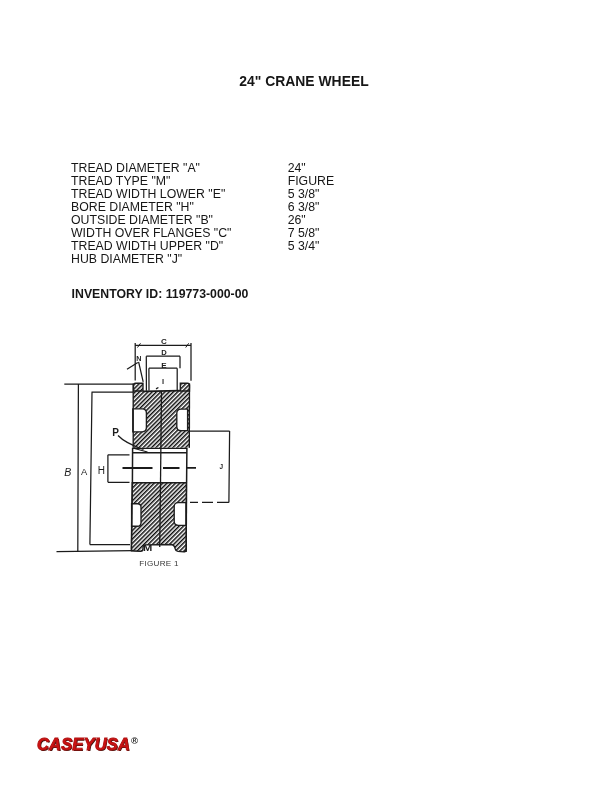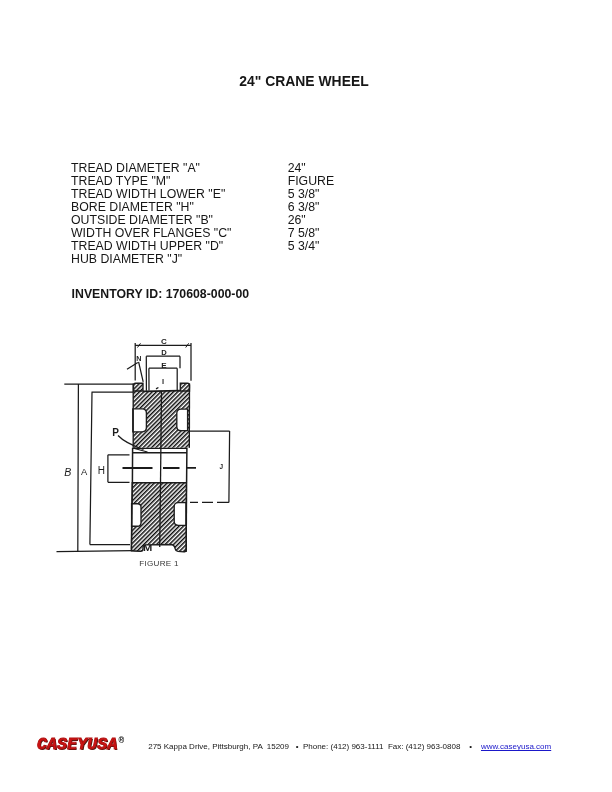--- a/index.html
+++ b/index.html
@@ -27,21 +27,21 @@
 
     <div style="position:relative;"><span>OUTSIDE DIAMETER "B"</span><span class="v">26"</span></div>
 
     <div style="position:relative;"><span>WIDTH OVER FLANGES "C"</span><span class="v">7 5/8"</span></div>
 
     <div style="position:relative;"><span>TREAD WIDTH UPPER "D"</span><span class="v">5 3/4"</span></div>
 
     <div style="position:relative;"><span>HUB DIAMETER "J"</span></div>
   </div>
 
-  <div class="abs" style="left:71.6px;top:287.3px;font-size:12.3px;font-weight:bold;">INVENTORY ID:  170608-000-00</div>
+  <div class="abs" style="left:71.6px;top:287.3px;font-size:12.3px;font-weight:bold;">INVENTORY ID:  119773-000-00</div>
 
   <svg class="abs" style="left:50px;top:330px;" width="190" height="245" viewBox="50 330 190 245" fill="none" stroke="none">
     <defs>
       <pattern id="hatch" patternUnits="userSpaceOnUse" width="3.0" height="3.0" patternTransform="rotate(45)">
         <rect width="3.0" height="3.0" fill="#fff"></rect>
         <line x1="0.75" y1="-1" x2="0.75" y2="4" stroke="#0d0d0d" stroke-width="1.5"></line>
       </pattern>
     </defs>
     <g stroke="#1b1b1b" stroke-width="1.35" fill="none">
 
@@ -116,16 +116,15 @@
       <text x="64.2" y="475.7" font-size="10.6" font-style="italic">B</text>
       <text x="81" y="474.5" font-size="9.4">A</text>
       <text x="97.7" y="473.6" font-size="10">H</text>
       <text x="112.3" y="435.9" font-size="10" font-weight="bold">P</text>
       <text x="219.5" y="468.9" font-size="6.4" font-weight="bold">J</text>
       <text x="143" y="551" font-size="8.4" font-weight="bold" textLength="9.3" lengthAdjust="spacingAndGlyphs">M</text>
       <text x="139.2" y="566.2" font-size="8.1" letter-spacing="0.3" fill="#383838">FIGURE  1</text>
     </g>
   </svg>
 
-  <div class="abs" style="left:37px;top:734.5px;font-size:16.6px;font-weight:bold;font-style:italic;letter-spacing:0.1px;color:#d01313;-webkit-text-stroke:0.95px #b01111;text-shadow:0.9px 1px 0 #3a130c;font-family:Liberation Mono, monospace;">CASEYUSA<span style="font-size:9.5px;font-style:normal;vertical-align:5.5px;color:#1d1d1d;-webkit-text-stroke:0;text-shadow:none;margin-left:1px;">®</span></div>
+  <div class="abs" style="left:37px;top:734.5px;font-size:16.6px;font-weight:bold;font-style:italic;letter-spacing:0.1px;color:#d01313;-webkit-text-stroke:0.95px #b01111;text-shadow:0.9px 1px 0 #3a130c;">CASEYUSA<span style="font-size:9.5px;font-style:normal;vertical-align:5.5px;color:#1d1d1d;-webkit-text-stroke:0;text-shadow:none;margin-left:1px;">®</span></div>
 
-  <div class="abs" style="left:148.2px;top:742.4px;font-size:8px;color:#161616;white-space:pre;">275 Kappa Drive, Pittsburgh, PA  15209   •  Phone: (412) 963-1111  Fax: (412) 963-0808    •    <span style="color:#1a17c9;text-decoration:underline;">www.caseyusa.com</span></div>
 </div>
 
 </body></html>

